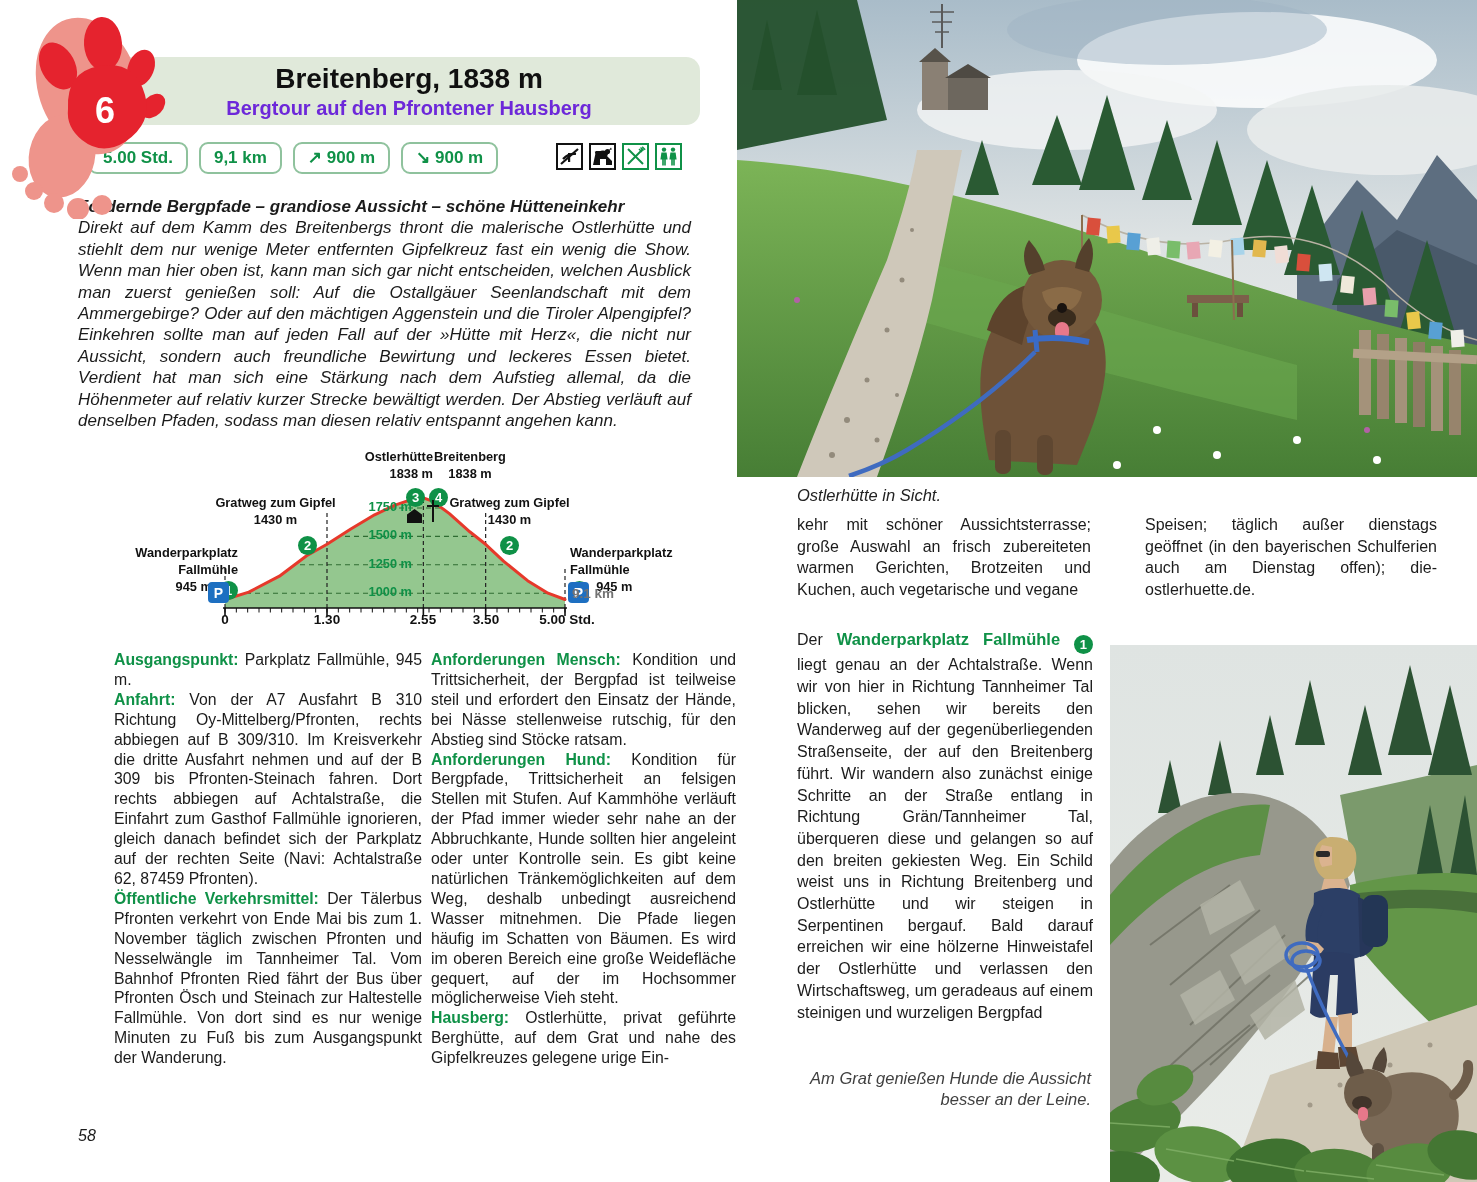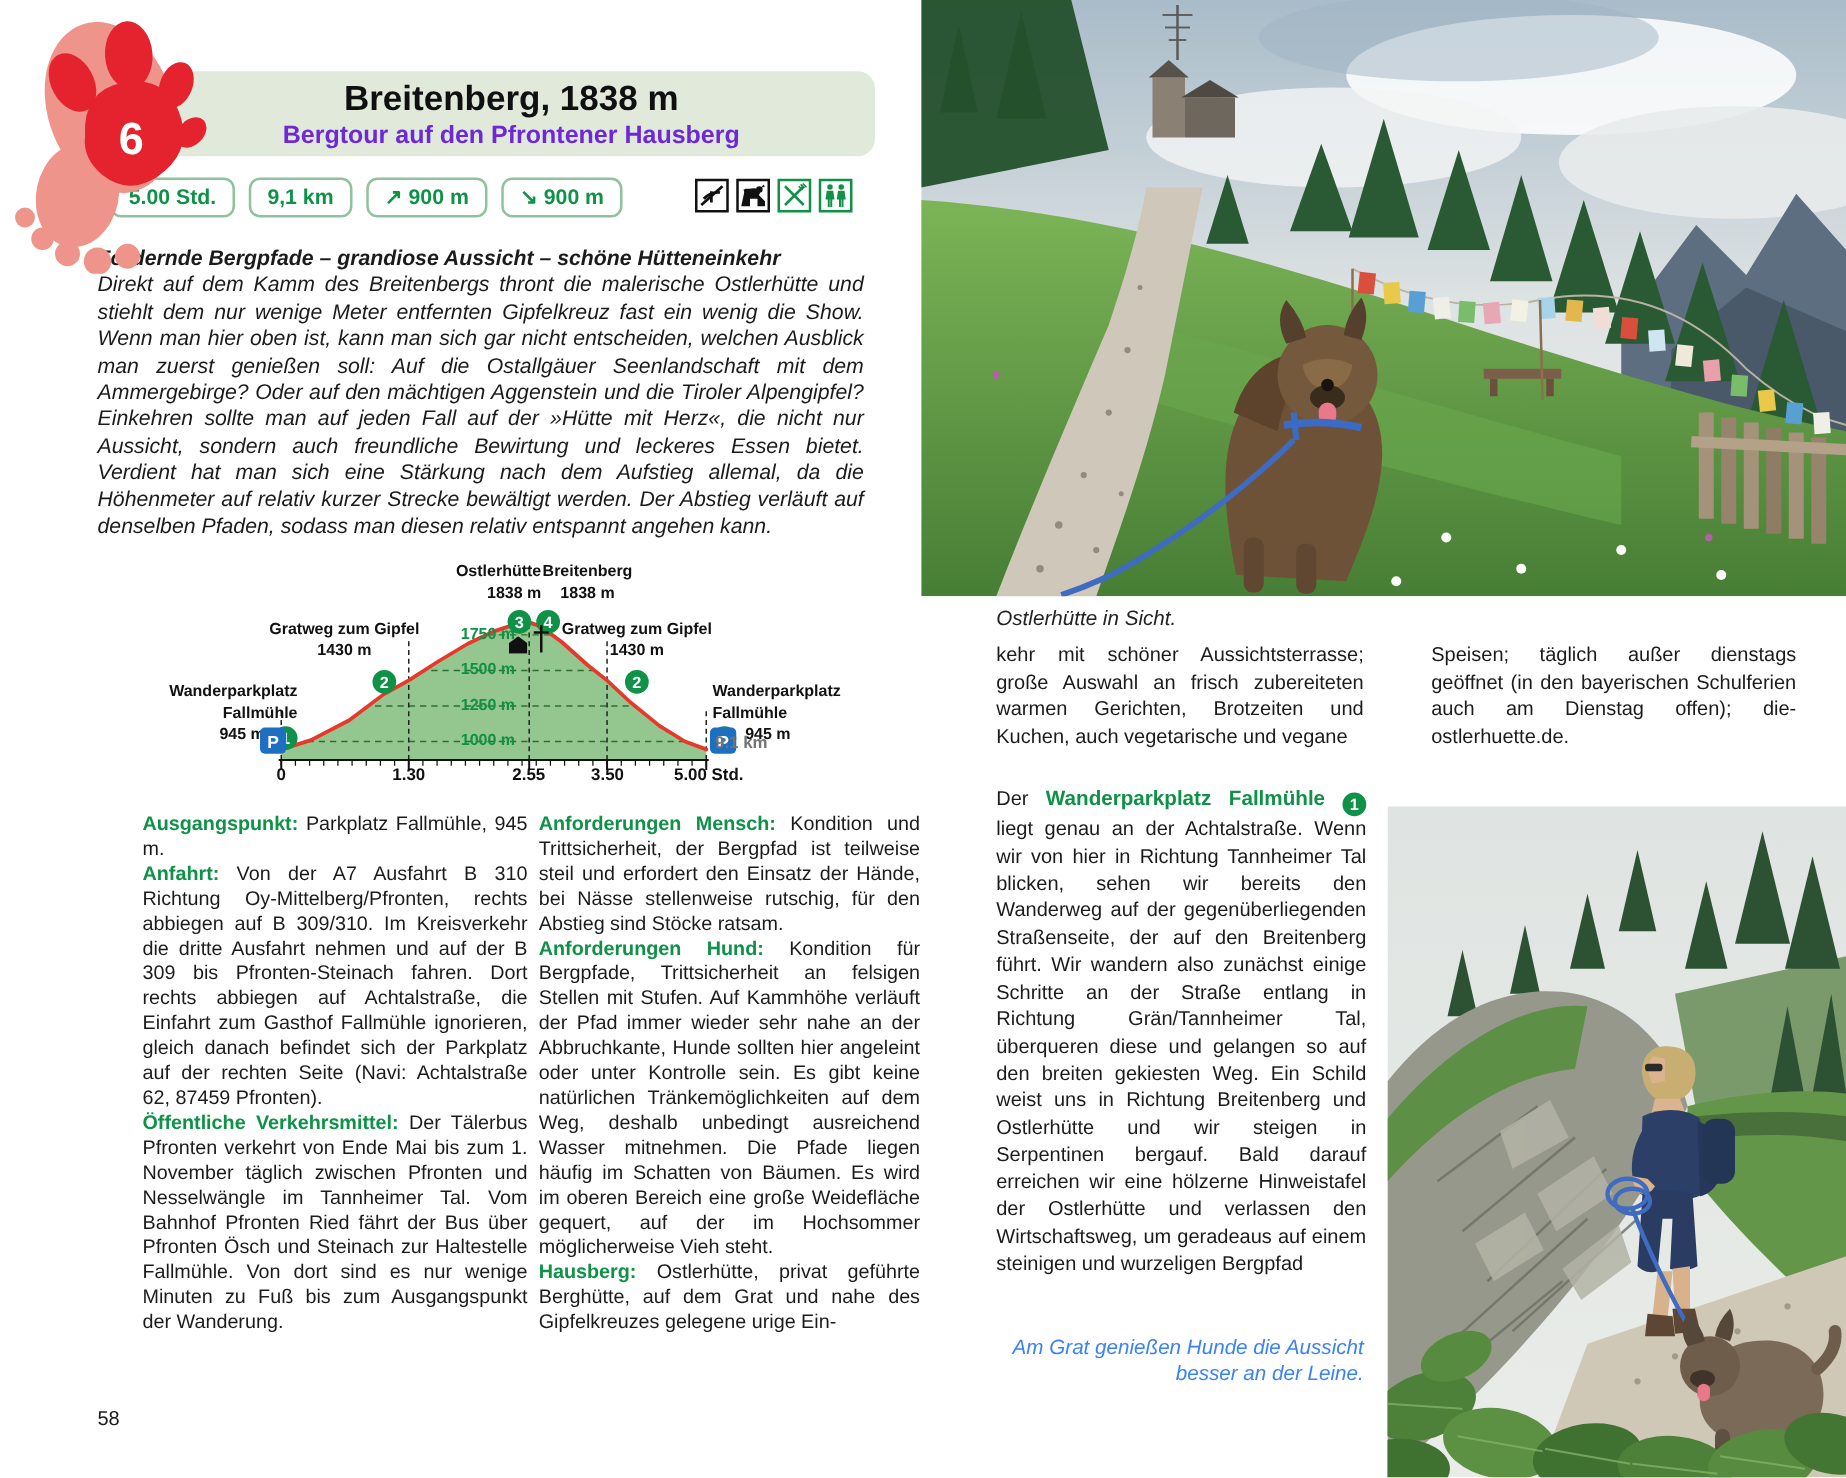--- a/index.html
+++ b/index.html
@@ -61,31 +61,31 @@
   #xt0{left:125px;} #xt1{left:227px;} #xt2{left:323px;} #xt3{left:386px;}
   #xt4{left:452px;width:90px;} 
   #dist{position:absolute;left:502px;top:136px;color:#737373;font-weight:bold;font-size:13.5px;}
 
   
   .col{position:absolute;font-size:15.8px;line-height:19.9px;text-align:justify;margin-left:36px;}
   #col-left{left:78px;top:650px;width:308px;}
   #col-mid{left:395px;top:650px;width:305px;}
   .col p{margin:0;}
   .glabel{color:#0f9147;font-weight:bold;}
-  #pagenum{left:78px;top:1127px;font-size:16px;}
+  #pagenum{left:78px;top:1127px;font-size:16px;font-style:italic;}
 
   
   #photo-top{left:737px;top:0;width:740px;height:477px;}
   #cap-top{left:797px;top:486px;width:420px;font-style:italic;font-size:16.5px;color:#222;}
   .rcol{position:absolute;top:514px;font-size:16px;line-height:21.6px;text-align:justify;}
   #rcol-a{left:797px;width:294px;}
   #rcol-b{left:1112px;width:292px;margin-left:33px;}
   #route{left:797px;top:629px;width:296px;font-size:16px;line-height:21.7px;text-align:justify;}
   #route .glabel{font-size:16.5px;}
-  #cap-bottom{left:797px;top:1068px;width:294px;font-style:italic;font-size:16.5px;color:#3b82f6;
+  #cap-bottom{left:797px;top:1068px;width:294px;font-style:italic;font-size:16.5px;color:#404040;
               text-align:right;line-height:21px;}
   #photo-bottom{left:1110px;top:645px;width:367px;height:537px;}
   svg{display:block;}
 </style>
 </head>
 <body>
 
 <div class="abs" id="paw">
   <svg width="160" height="215" viewBox="0 0 160 215">
     <g fill="#ee948b">

